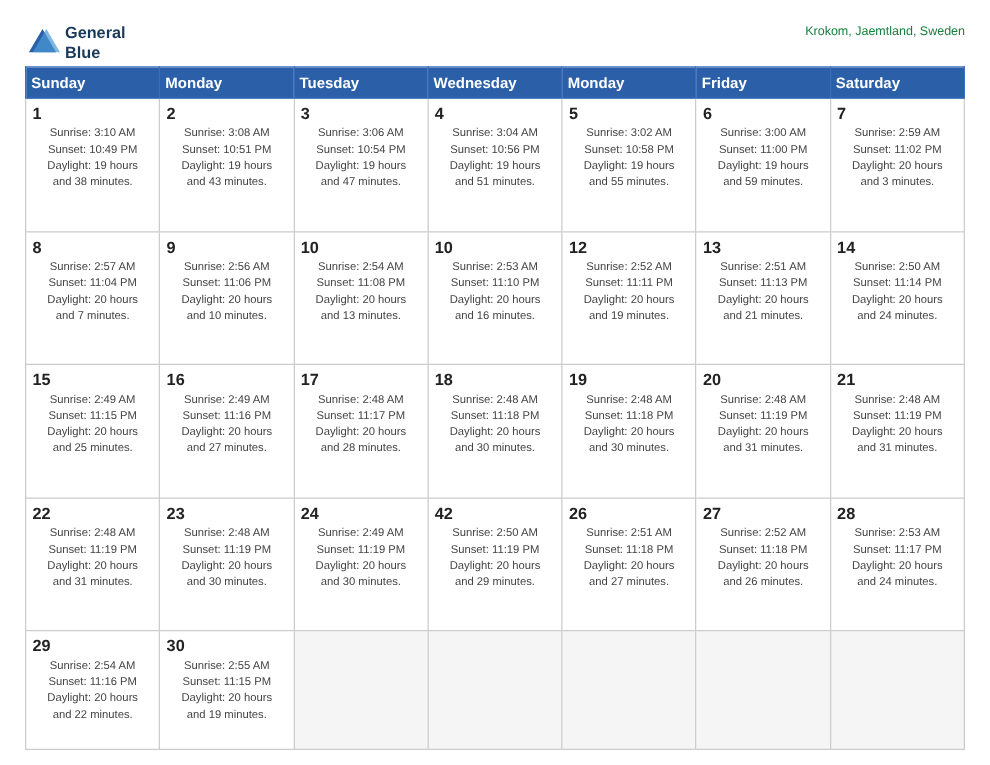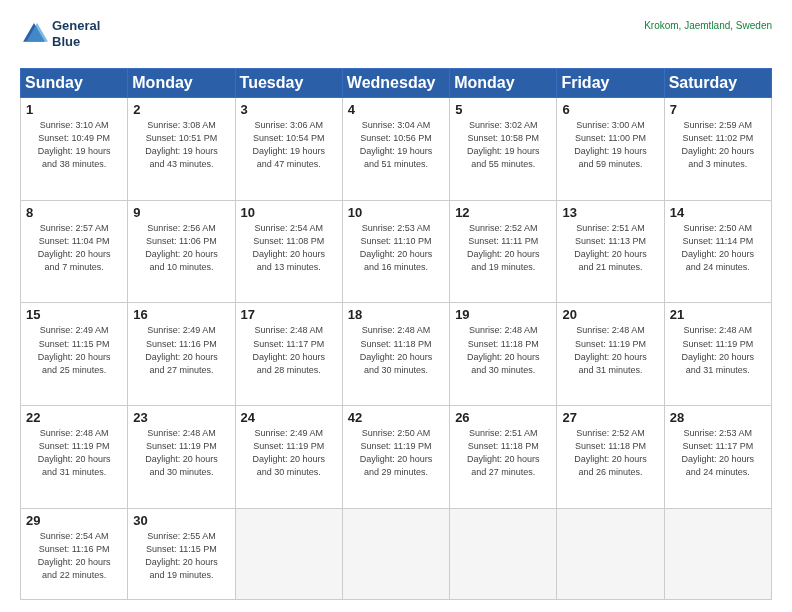--- a/index.html
+++ b/index.html
@@ -14,21 +14,21 @@
       width: 792px;
       height: 612px;
       padding: 18px 20px 12px 20px;
       display: flex;
       flex-direction: column;
     }
     .header {
       display: flex;
       justify-content: space-between;
       align-items: flex-start;
-      margin-bottom: 19px;
+      margin-bottom: 4px;
     }
     .logo {
       display: flex;
       align-items: center;
       gap: 4px;
     }
     .logo-text {
       font-size: 13px;
       font-weight: bold;
       color: #1a3a5c;
@@ -55,21 +55,21 @@
     .calendar {
       flex: 1;
       border: 1px solid #ccc;
       border-collapse: collapse;
       width: 100%;
       table-layout: fixed;
     }
     .calendar th {
       background: #2b5fa8;
       color: #fff;
-      font-size: 16px;
+      font-size: 12px;
       font-weight: bold;
       padding: 5px 4px;
       text-align: left;
       border: 1px solid #3a6dbf;
     }
     .calendar td {
       vertical-align: top;
       border: 1px solid #ccc;
       padding: 4px 5px;
       font-size: 9.5px;

